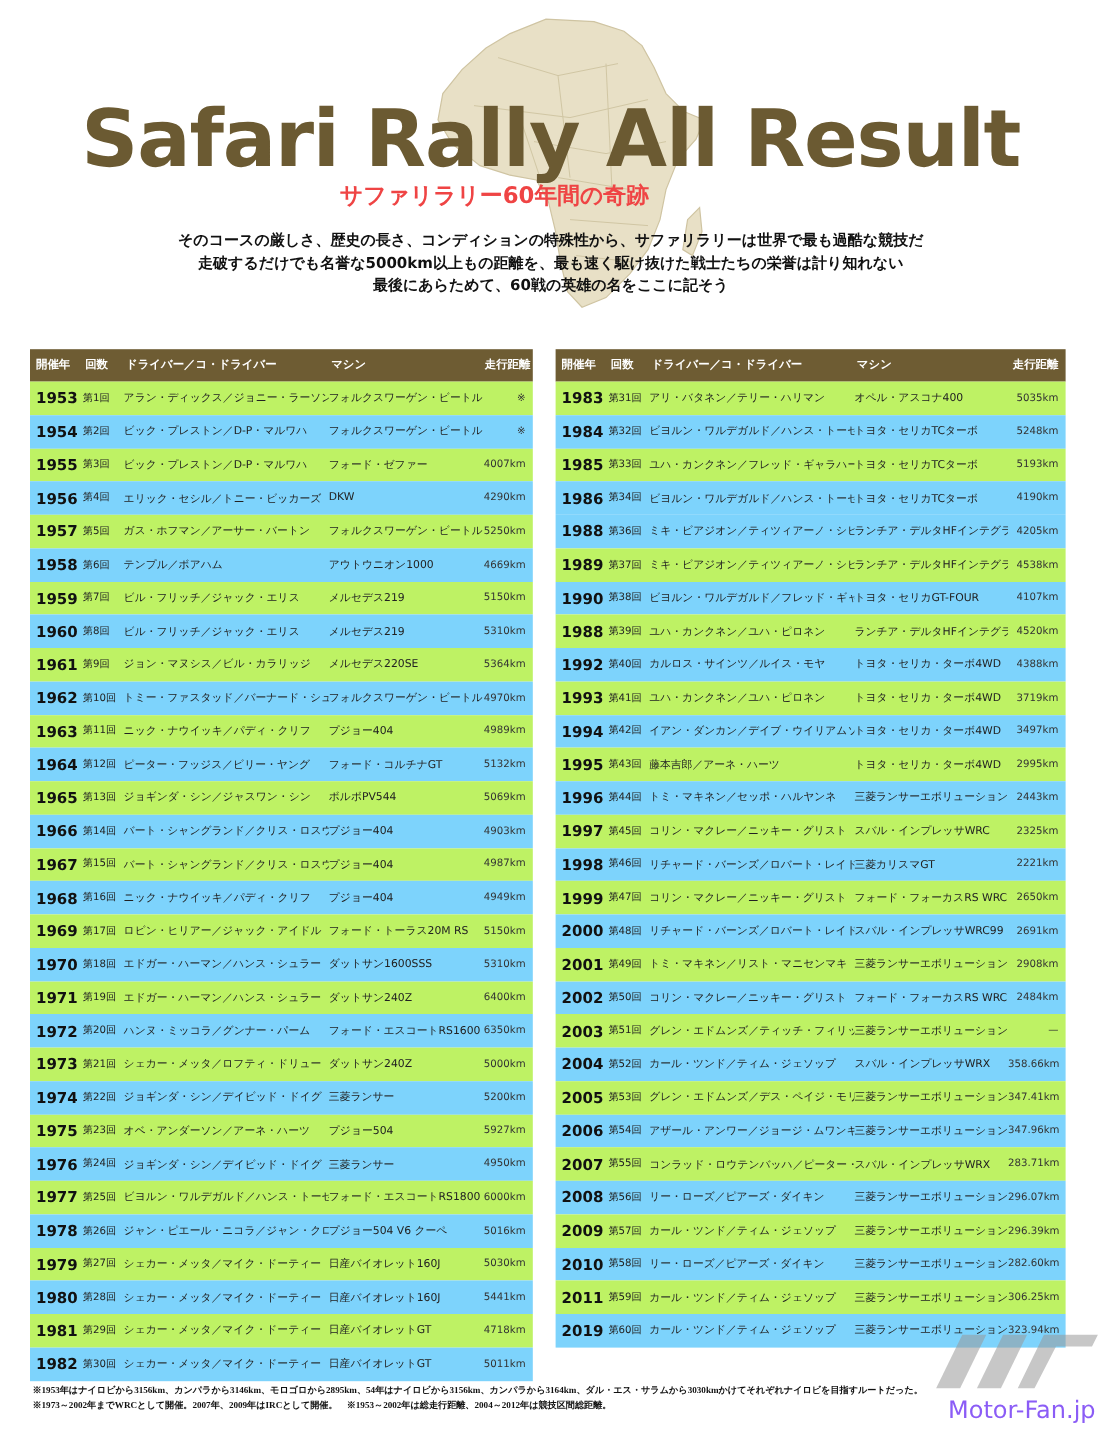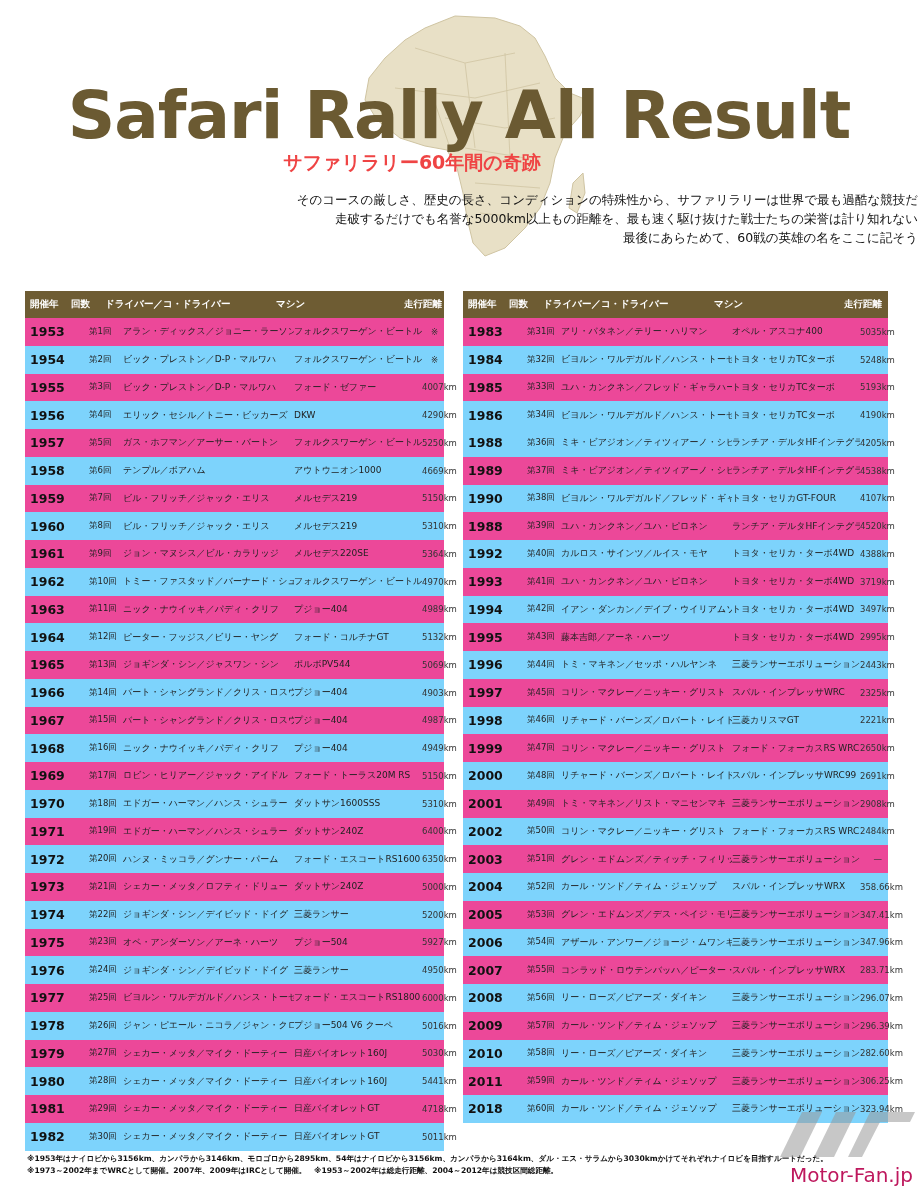--- a/index.html
+++ b/index.html
@@ -11,50 +11,50 @@
   .title {
     position:absolute; left:0; width:918px; top:78px; text-align:center; z-index:1;
     font-family:"DejaVu Sans", sans-serif; font-weight:bold; font-size:66px; letter-spacing:-1px;
     color:#6b5a32; line-height:76px;
   }
   .subtitle {
     position:absolute; left:0; width:824px; top:150px; text-align:center; z-index:1;
     font-weight:bold; font-size:19px; color:#ef4444; letter-spacing:0px;
   }
   .lead {
-    position:absolute; left:0; width:918px; top:190px; text-align:right; z-index:1;
-    font-weight:normal; font-size:12.5px; line-height:19px; color:#111;
+    position:absolute; left:0; width:918px; top:190px; text-align:center; z-index:1;
+    font-weight:bold; font-size:12.5px; line-height:19px; color:#111;
   }
   .lead div { white-space:nowrap; }
   .tbl { position:absolute; top:291px; z-index:1; }
   .tbl.left { left:25px; width:419px; }
   .tbl.right { left:463px; width:425px; }
   .hdr {
     height:27px; background:#6e5c33; color:#fff; display:flex; align-items:center;
     font-size:9.5px; font-weight:bold;
   }
   .row { height:27.75px; display:flex; align-items:center; font-size:9px; color:#222; }
-  .row.odd { background:#ec4899; }
+  .row.odd { background:#bef264; }
   .row.even { background:#7dd3fc; }
   .c-year { width:44px; padding-left:5px; box-sizing:border-box; flex:none; }
   .c-round { width:34px; flex:none; }
   .c-driver { width:171px; flex:none; white-space:nowrap; overflow:hidden; }
   .c-car { width:128px; flex:none; white-space:nowrap; overflow:hidden; }
   .c-dist { flex:1; text-align:right; padding-right:6px; white-space:nowrap; }
   .row .c-year { font-weight:bold; font-size:12.5px; color:#111; }
-  .row .c-round { font-size:8.5px;margin-left:20px; }
+  .row .c-round { font-size:8.5px; }
   .row .c-dist { font-size:8.5px; color:#333; }
   .hdr .c-round { padding-left:2px; }
   .notes {
     position:absolute; left:27px; top:1153px; font-size:7.6px; line-height:12px; color:#111;
-    font-weight:bold; white-space:nowrap; z-index:1;
+    font-weight:bold; white-space:nowrap; z-index:1;font-family:Liberation Serif, serif;
   }
   .wm { position:absolute; left:780px; top:1112px; width:135px; height:45px; z-index:2; opacity:0.55; }
   .wm-text {
-    position:absolute; left:790px; top:1163px; font-size:20px; color:#be185d; z-index:2;
+    position:absolute; left:790px; top:1163px; font-size:20px; color:#8b5cf6; z-index:2;
     font-family:"DejaVu Sans", sans-serif; letter-spacing:0px;
   }
 </style>
 </head>
 <body>
 
 <svg class="africa" viewBox="0 0 240 255">
   <path d="M70 20 L100 8 L140 10 L165 18 L180 30 L190 48 L200 70 L215 85 L232 92 L225 108 L210 125 L200 150 L195 175 L185 200 L170 220 L150 240 L130 248 L118 235 L112 210 L108 185 L102 160 L92 142 L70 138 L45 130 L22 112 L10 92 L14 70 L30 50 L50 32 Z" fill="#e8e0c6" stroke="#cfc4a2" stroke-width="1"></path>
   <path d="M60 40 L110 55 L160 45 M40 80 L120 90 L185 75 M90 110 L150 120 L200 110 M110 140 L170 150 M120 175 L185 180 M125 205 L170 210 M110 55 L120 140 M150 45 L155 150 M80 95 L95 140" stroke="#cfc4a2" stroke-width="0.8" fill="none"></path>
   <path d="M218 175 L228 165 L230 185 L222 205 L214 200 Z" fill="#e8e0c6" stroke="#cfc4a2" stroke-width="1"></path>
@@ -489,21 +489,21 @@
         <span class="c-dist">282.60km</span>
       </div>
       <div class="row odd">
         <span class="c-year">2011</span>
         <span class="c-round">第59回</span>
         <span class="c-driver">カール・ツンド／ティム・ジェソップ</span>
         <span class="c-car">三菱ランサーエボリューションⅨ</span>
         <span class="c-dist">306.25km</span>
       </div>
       <div class="row even">
-        <span class="c-year">2018</span>
+        <span class="c-year">2019</span>
         <span class="c-round">第60回</span>
         <span class="c-driver">カール・ツンド／ティム・ジェソップ</span>
         <span class="c-car">三菱ランサーエボリューションⅨ</span>
         <span class="c-dist">323.94km</span>
       </div>
     </div>
 </div>
 
 <div class="notes">
   <div>※1953年はナイロビから3156km、カンパラから3146km、モロゴロから2895km、54年はナイロビから3156km、カンパラから3164km、ダル・エス・サラムから3030kmかけてそれぞれナイロビを目指すルートだった。</div>

